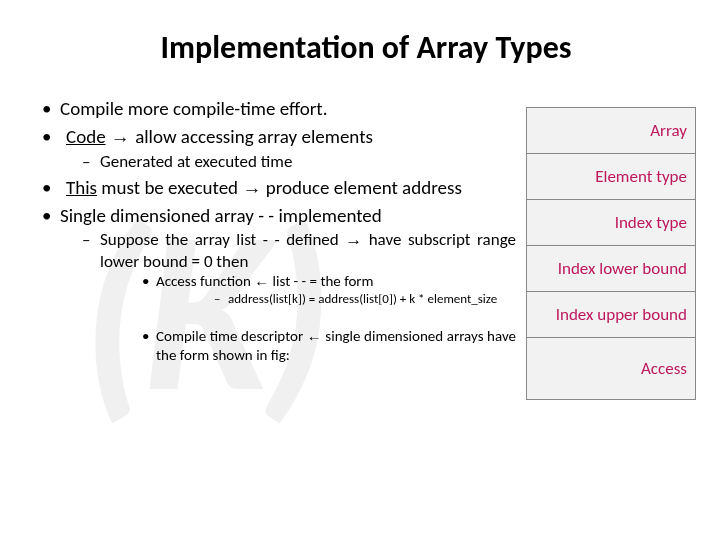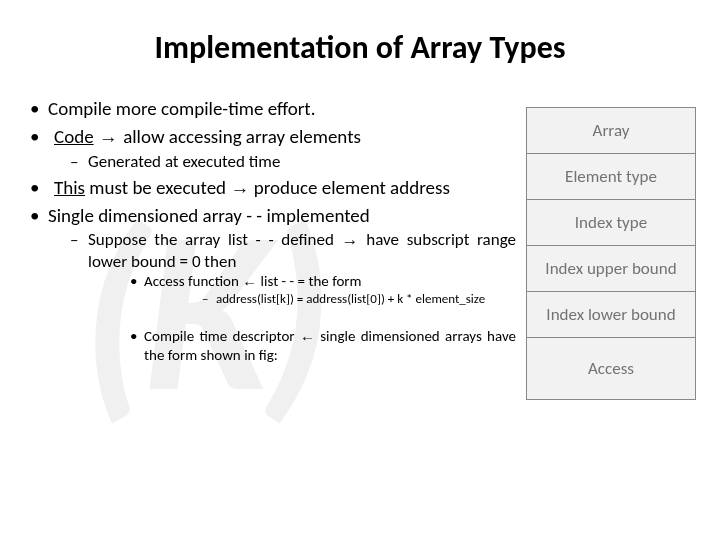--- a/index.html
+++ b/index.html
@@ -24,21 +24,21 @@
     pointer-events: none;
     user-select: none;
     font-style: italic;
     white-space: nowrap;
   }
   .slide {
     position: relative;
     width: 720px;
     height: 540px;
     box-sizing: border-box;
-    padding: 28px 24px 20px 24px;
+    padding: 28px 24px 20px 36px;
   }
   h1.title {
     margin: 0 0 30px 0;
     text-align: center;
     font-size: 32px;
     font-weight: 700;
     color: #000;
   }
   .body {
     display: flex;
@@ -67,22 +67,22 @@
     width: 168px;
     margin-left: 10px;
     margin-top: 10px;
     border: 1px solid #888;
     background: #f2f2f2;
     font-size: 17px;
   }
   .sidebox .row {
     border-bottom: 1px solid #888;
     padding: 12px 8px;
-    text-align: center;
-    color: #737373;
+    text-align: right;
+    color: #be185d;
   }
   .sidebox .row:last-child { border-bottom: none; padding: 20px 8px; }
 </style>
 </head>
 <body>
 
 <div class="watermark">(K)</div>
 
 <div class="slide">
   <h1 class="title">Implementation of Array Types</h1>
@@ -119,18 +119,18 @@
             </li>
           </ul>
         </li>
       </ul>
     </div>
 
     <div class="sidebox">
       <div class="row">Array</div>
       <div class="row">Element type</div>
       <div class="row">Index type</div>
+      <div class="row">Index lower bound</div>
       <div class="row">Index upper bound</div>
-      <div class="row">Index lower bound</div>
       <div class="row">Access</div>
     </div>
   </div>
 </div>
 
 </body></html>

